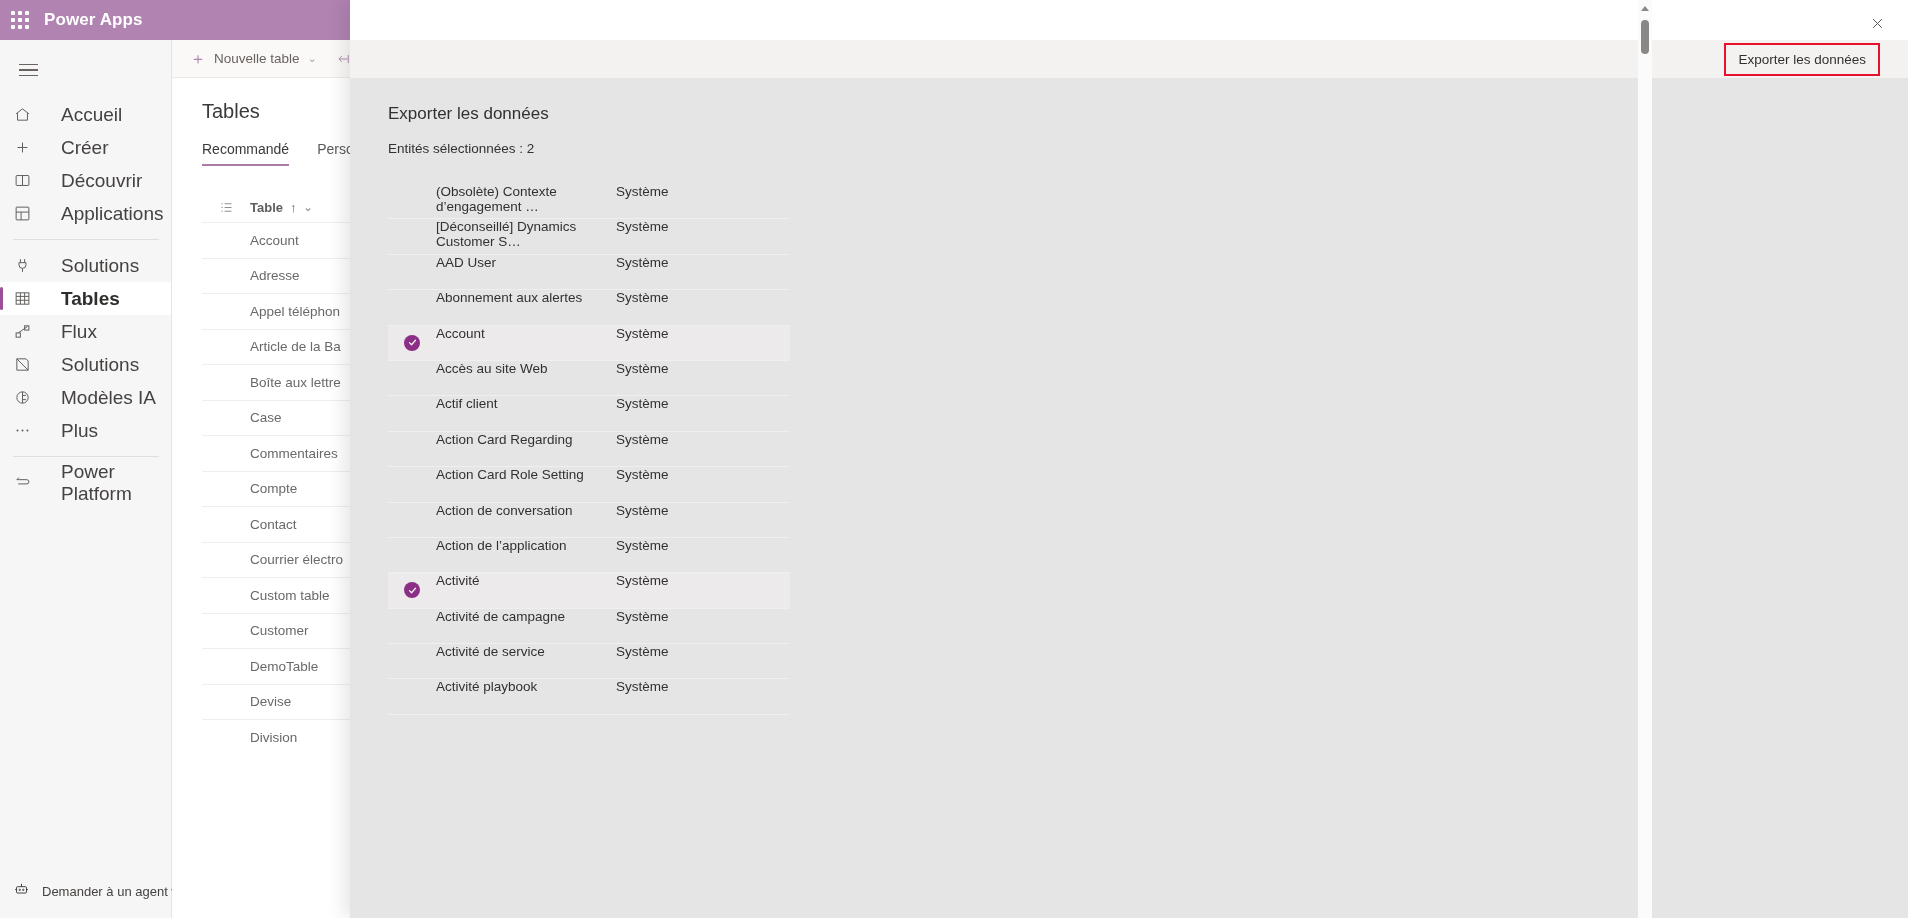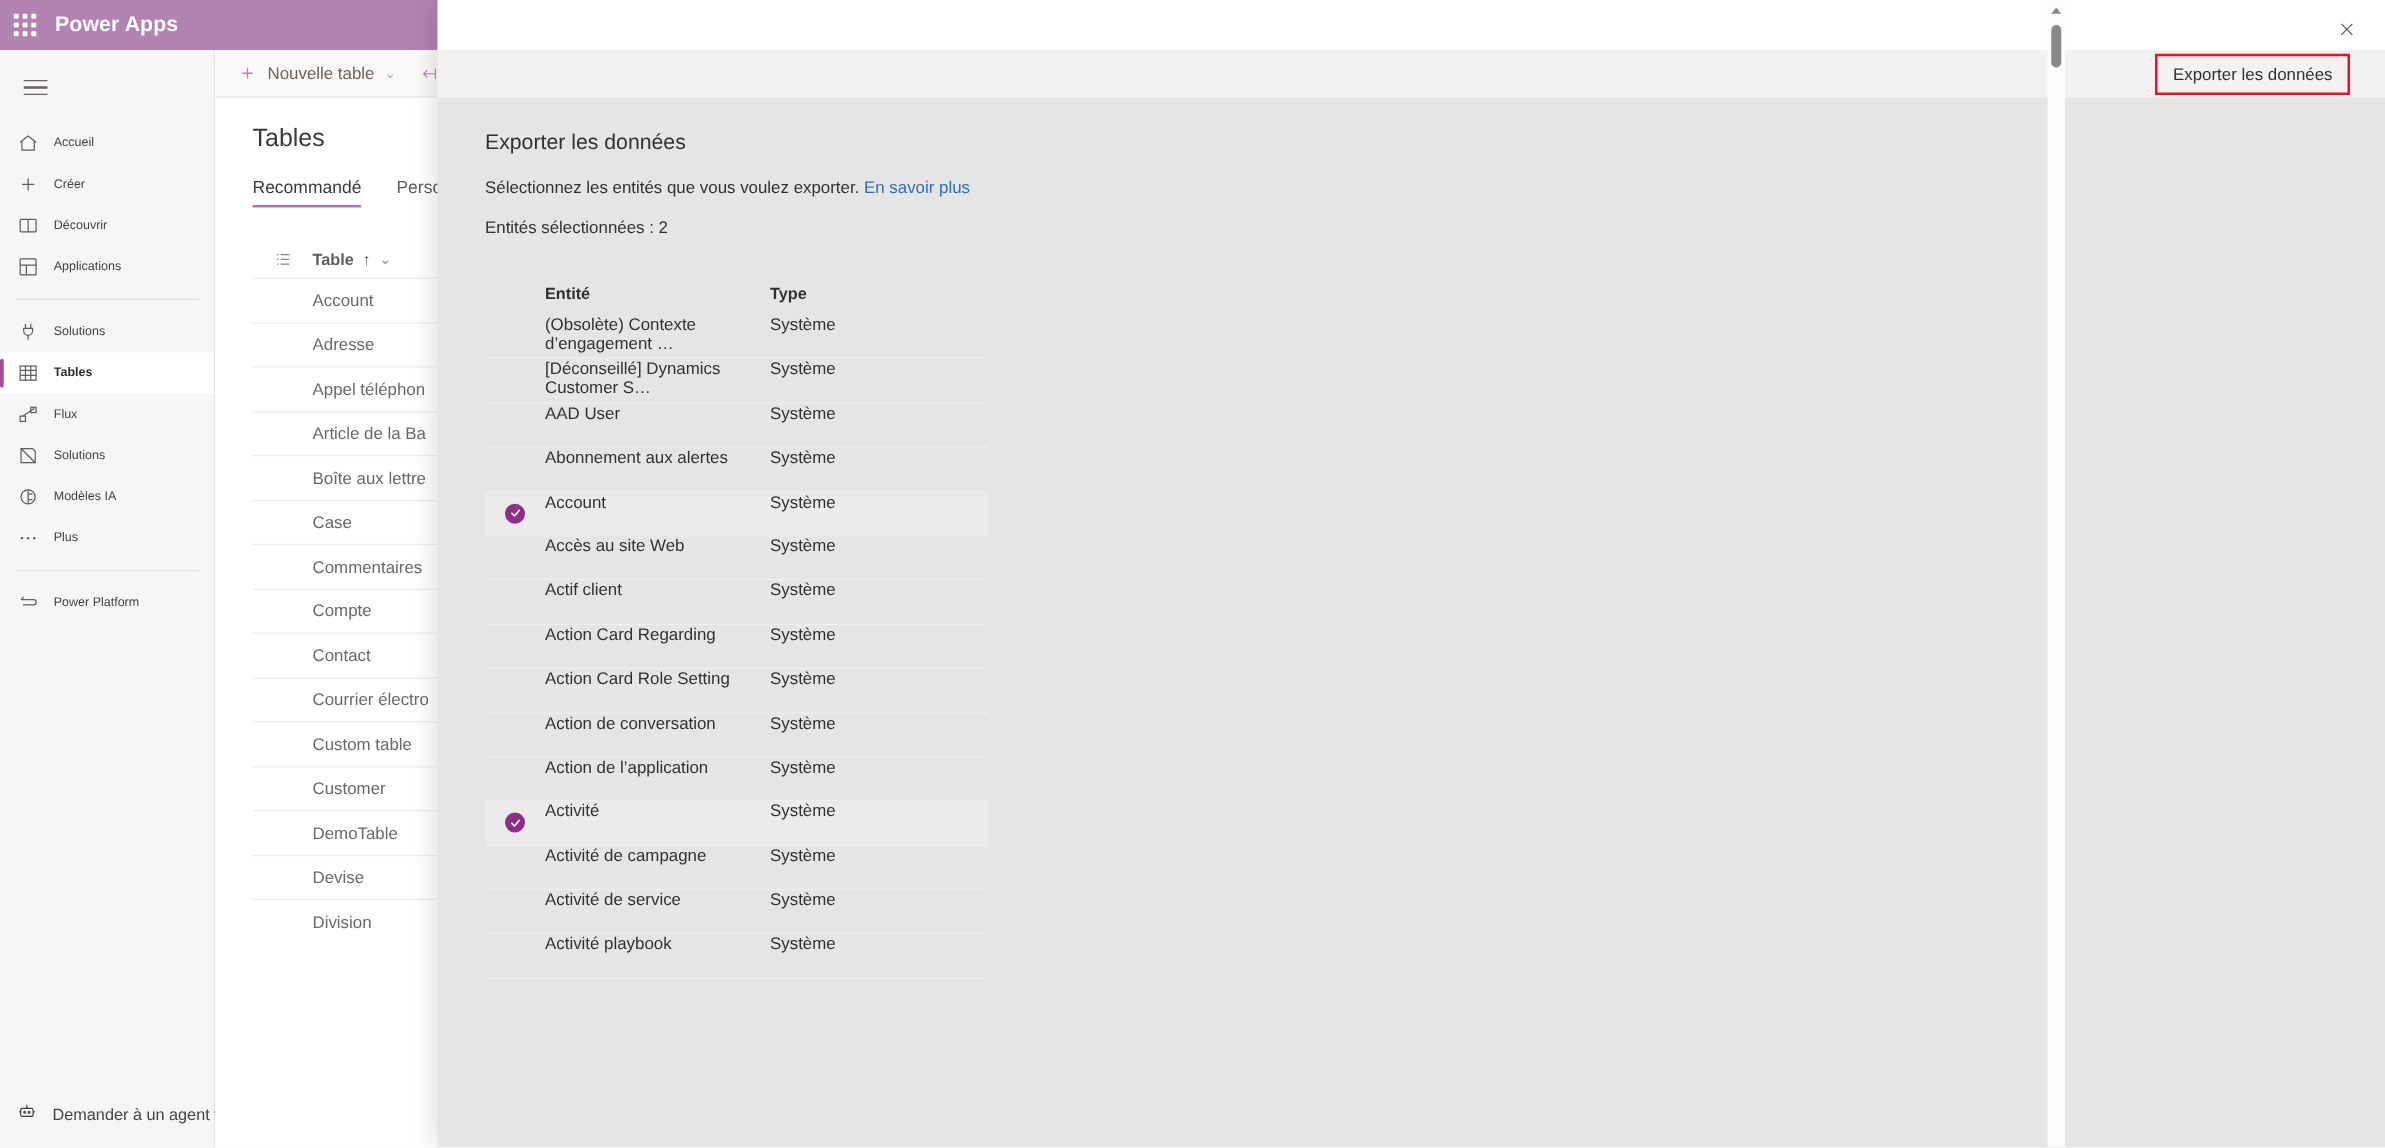--- a/index.html
+++ b/index.html
@@ -29,21 +29,21 @@
   
   .leftnav {
     position: absolute; left: 0; top: 40px; width: 172px; height: 878px;
     background: #f7f6f6; border-right: 1px solid #e6e4e3;
   }
   .hamburger { width: 40px; height: 44px; margin: 8px 0 6px 8px;
     display: flex; flex-direction: column; justify-content: center; align-items: center; gap: 4px; }
   .hamburger i { display: block; width: 19px; height: 1.4px; background: #69625f; }
   .nav-item {
     position: relative; height: 33px; display: flex; align-items: center;
-    padding-left: 13px; color: #454341; font-size: 10px; gap: 12px;
+    padding-left: 13px; color: #454341; font-size: 19px; gap: 30px;
   }
   .nav-item .ico { width: 18px; height: 18px; flex: 0 0 18px; display: flex; align-items: center; justify-content: center; color: #605e5c; }
   .nav-item .ico svg { display: block; }
   .nav-item.active { background: #ffffff; font-weight: 600; color: #2f2e2d; }
   .nav-item.active::before {
     content: ""; position: absolute; left: 0; top: 5px; bottom: 5px; width: 3px;
     background: #9c4f96; border-radius: 2px;
   }
   .nav-sep { height: 1px; background: #e1dfdd; margin: 9px 12px 9px 13px; }
   .nav-bottom {
@@ -419,33 +419,24 @@
       </div>
     </div>
 
     <div class="panel-cmdbar">
       <div class="export-btn">Exporter les données</div>
     </div>
 
     <div class="panel-body">
       <div class="panel-title">Exporter les données</div>
 
-      <div class="panel-desc">
-        <span>Sélectionnez les entités que vous voulez exporter.</span>
-        <a href="#">En savoir plus</a>
-      </div>
 
       <div class="sel-count">Entités sélectionnées : 2</div>
 
       <div class="ent-table">
-        <div class="ent-head">
-          <div class="ent-check"></div>
-          <div class="ent-name">Entité</div>
-          <div class="ent-type">Type</div>
-        </div>
         <div class="ent-divider"></div>
 
         <div>
 
           <div class="ent-row">
             <div class="ent-check"></div>
             <div class="ent-name">(Obsolète) Contexte d’engagement …</div>
             <div class="ent-type">Système</div>
           </div>
 

